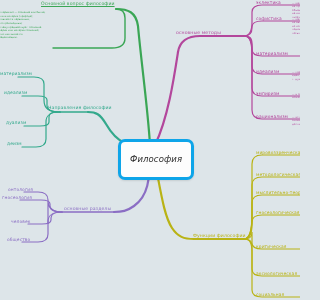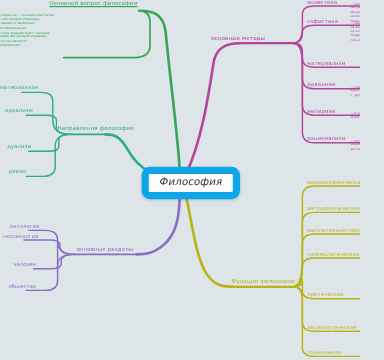--- a/index.html
+++ b/index.html
@@ -16,23 +16,23 @@
 
   .node{
     position:absolute;
     white-space:nowrap;
     line-height:1.05;
     letter-spacing:.1px;
   }
   
   .root{
     background:#fdfdfd;
-    border:6px solid #0ea5e9;
+    border:3px solid #0ea5e9;
     border-radius:7px;
-    padding:3px 9px;
+    padding:13px 9px;
     font-size:8.5px;
     font-style:italic;
     color:#2e2e2e;
     box-shadow:0 1px 2px rgba(0,0,0,.10);
     z-index:8;
   }
   
   .branch-title{font-size:4.6px;z-index:7;}
   .leaf{font-size:4.4px;z-index:7;}
   .sub{font-size:2.5px;line-height:1.35;z-index:6;}

